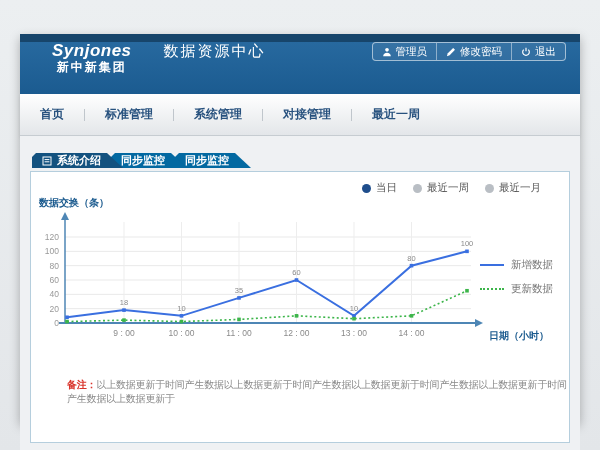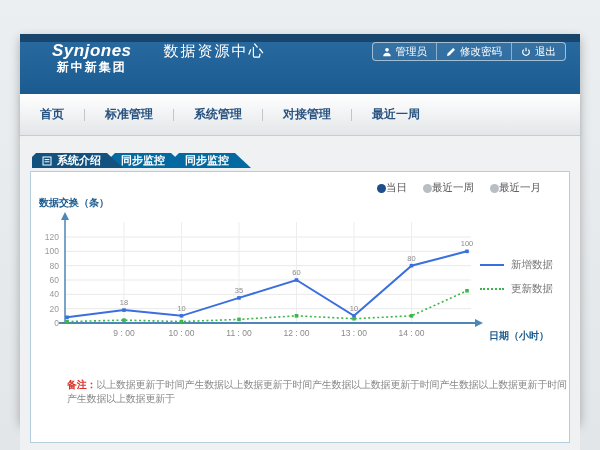--- a/index.html
+++ b/index.html
@@ -35,21 +35,21 @@
          padding:0 22px 0 10px; clip-path:polygon(0 100%, 0 4px, 4px 0, calc(100% - 16px) 0, 100% 100%);
          cursor:pointer; white-space:nowrap; }
   .tab.active { background:#13527f; z-index:3; }
   .tab.inactive { background:#0369a1; margin-left:-12px; z-index:1; }
   .tab.inactive:last-child { z-index:0; }
   .tab svg { width:10px; height:10px; }
 
   .panel { position:relative; height:272px; background:#fff; border:1px solid #b5cedd; }
 
   .radios { position:absolute; top:9px; right:28px; display:flex; align-items:center; gap:16px; }
-  .radio { display:flex; align-items:center; font-size:10.5px; color:#555; cursor:pointer; }
+  .radio { display:flex; align-items:center; gap:5px; font-size:10.5px; color:#555; cursor:pointer; }
   .dot { width:9px; height:9px; border-radius:50%; background:#b9bec4; }
   .radio.selected .dot { background:#1f4e8c; }
 
   .chart-svg { position:absolute; left:0; top:20px; }
 
   .legend { position:absolute; top:86px; right:16px; display:flex; flex-direction:column; gap:10px; }
   .legend-item { display:flex; align-items:center; gap:7px; font-size:10.5px; color:#777; }
   .sw { width:24px; height:0; }
   .sw.solid  { border-top:2px solid #3a6fe0; }
   .sw.dotted { border-top:2px dotted #3cb54a; }

